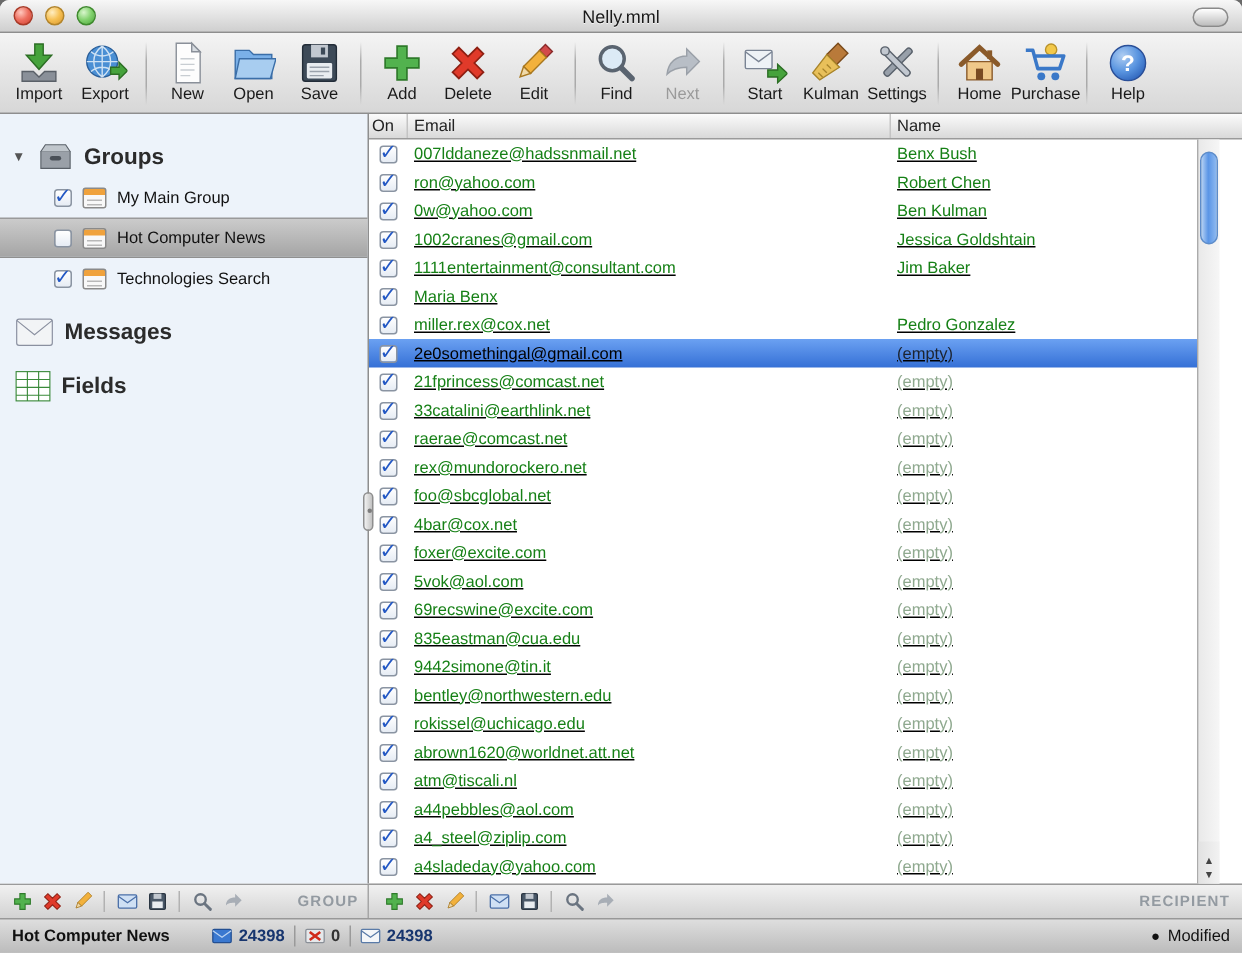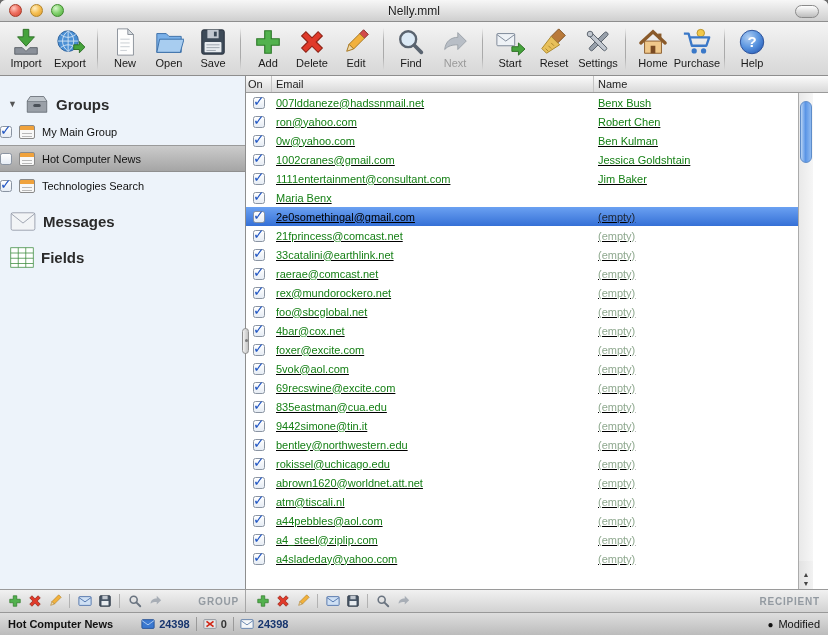--- a/index.html
+++ b/index.html
@@ -31,21 +31,21 @@
 
   
   .content { flex:1 1 auto; display:flex; min-height:0; }
 
   
   .sidebar { width:246px; flex:0 0 246px; background:#edf3fa; border-right:1px solid #8e8e8e; padding-top:14px; position:relative; }
   .sb-section { display:flex; align-items:center; gap:7px; height:28px; padding:0 8px; }
   .sb-title { font-weight:bold; font-size:15px; color:#2b2b2b; }
   .disclosure { font-size:9px; color:#555; width:10px; }
   .sb-icon svg { display:block; }
-  .sb-group { display:flex; align-items:center; gap:7px; height:27px; }
+  .sb-group { display:flex; align-items:center; gap:7px; height:27px; padding-left:36px; }
   .sb-group.selected { background:linear-gradient(#cbcbcb,#a5a5a5); border-top:1px solid #9a9a9a; border-bottom:1px solid #8f8f8f; }
   .g-label { color:#111; font-size:11px; }
   .g-icon { width:16px; height:14px; border:1px solid #8a8a8a; border-radius:2px; background-color:#f8f8f8;
     background-image:linear-gradient(#f0a23c,#f0a23c),linear-gradient(#b8b8b8,#b8b8b8),linear-gradient(#b8b8b8,#b8b8b8);
     background-size:100% 4px,10px 1px,10px 1px; background-position:0 0,2px 7px,2px 10px; background-repeat:no-repeat; }
   .sb-gap { height:8px; }
   .splitter-knob { position:absolute; right:-4px; top:252px; width:7px; height:26px; border-radius:4px;
     background:linear-gradient(90deg,#f2f2f2,#c2c2c2); border:1px solid #8e8e8e; z-index:3; }
   .splitter-knob::after { content:""; position:absolute; left:1.5px; top:10px; width:3px; height:3px; border-radius:50%; background:#7c7c7c; }
 
@@ -228,21 +228,21 @@
       <span class="tb-label">Start</span>
     </div>
     <div class="tb-btn">
       <span class="tb-icon">
           <svg viewBox="0 0 32 32">
             <path d="M21 2l7 7-8 8-7-7z" fill="#b97a3a" stroke="#7a4a1a"></path>
             <path d="M13 10 3 23l5 5 14-9z" fill="#e8c05a" stroke="#a8842a"></path>
             <path d="M7 23l3 3M10 20l3 3M13 17l3 3" stroke="#a8842a" fill="none"></path>
           </svg>
         </span>
-      <span class="tb-label">Reset</span>
+      <span class="tb-label">Kulman</span>
     </div>
     <div class="tb-btn">
       <span class="tb-icon">
           <svg viewBox="0 0 32 32">
             <rect x="13.8" y="2" width="4.5" height="26" rx="2" transform="rotate(45 16 16)" fill="#98a0aa" stroke="#5a626c"></rect>
             <rect x="13.8" y="2" width="4.5" height="26" rx="2" transform="rotate(-45 16 16)" fill="#c2c8d0" stroke="#5a626c"></rect>
             <circle cx="7.5" cy="7.5" r="3" fill="#c2c8d0" stroke="#5a626c"></circle>
           </svg>
         </span>
       <span class="tb-label">Settings</span>
@@ -385,20 +385,27 @@
               </div>
               <div class="cell email">1111entertainment@consultant.com</div>
               <div class="cell name">Jim Baker</div>
             </div>
             <div class="row">
               <div class="cb-cell">
                 <span class="checkbox checked"></span>
               </div>
               <div class="cell name">Maria Benx</div>
             </div>
+            <div class="row">
+              <div class="cb-cell">
+                <span class="checkbox checked"></span>
+              </div>
+              <div class="cell email">miller.rex@cox.net</div>
+              <div class="cell name">Pedro Gonzalez</div>
+            </div>
             <div class="row selected">
               <div class="cb-cell">
                 <span class="checkbox checked"></span>
               </div>
               <div class="cell email">2e0somethingal@gmail.com</div>
               <div class="cell name empty">(empty)</div>
             </div>
             <div class="row">
               <div class="cb-cell">
                 <span class="checkbox checked"></span>

